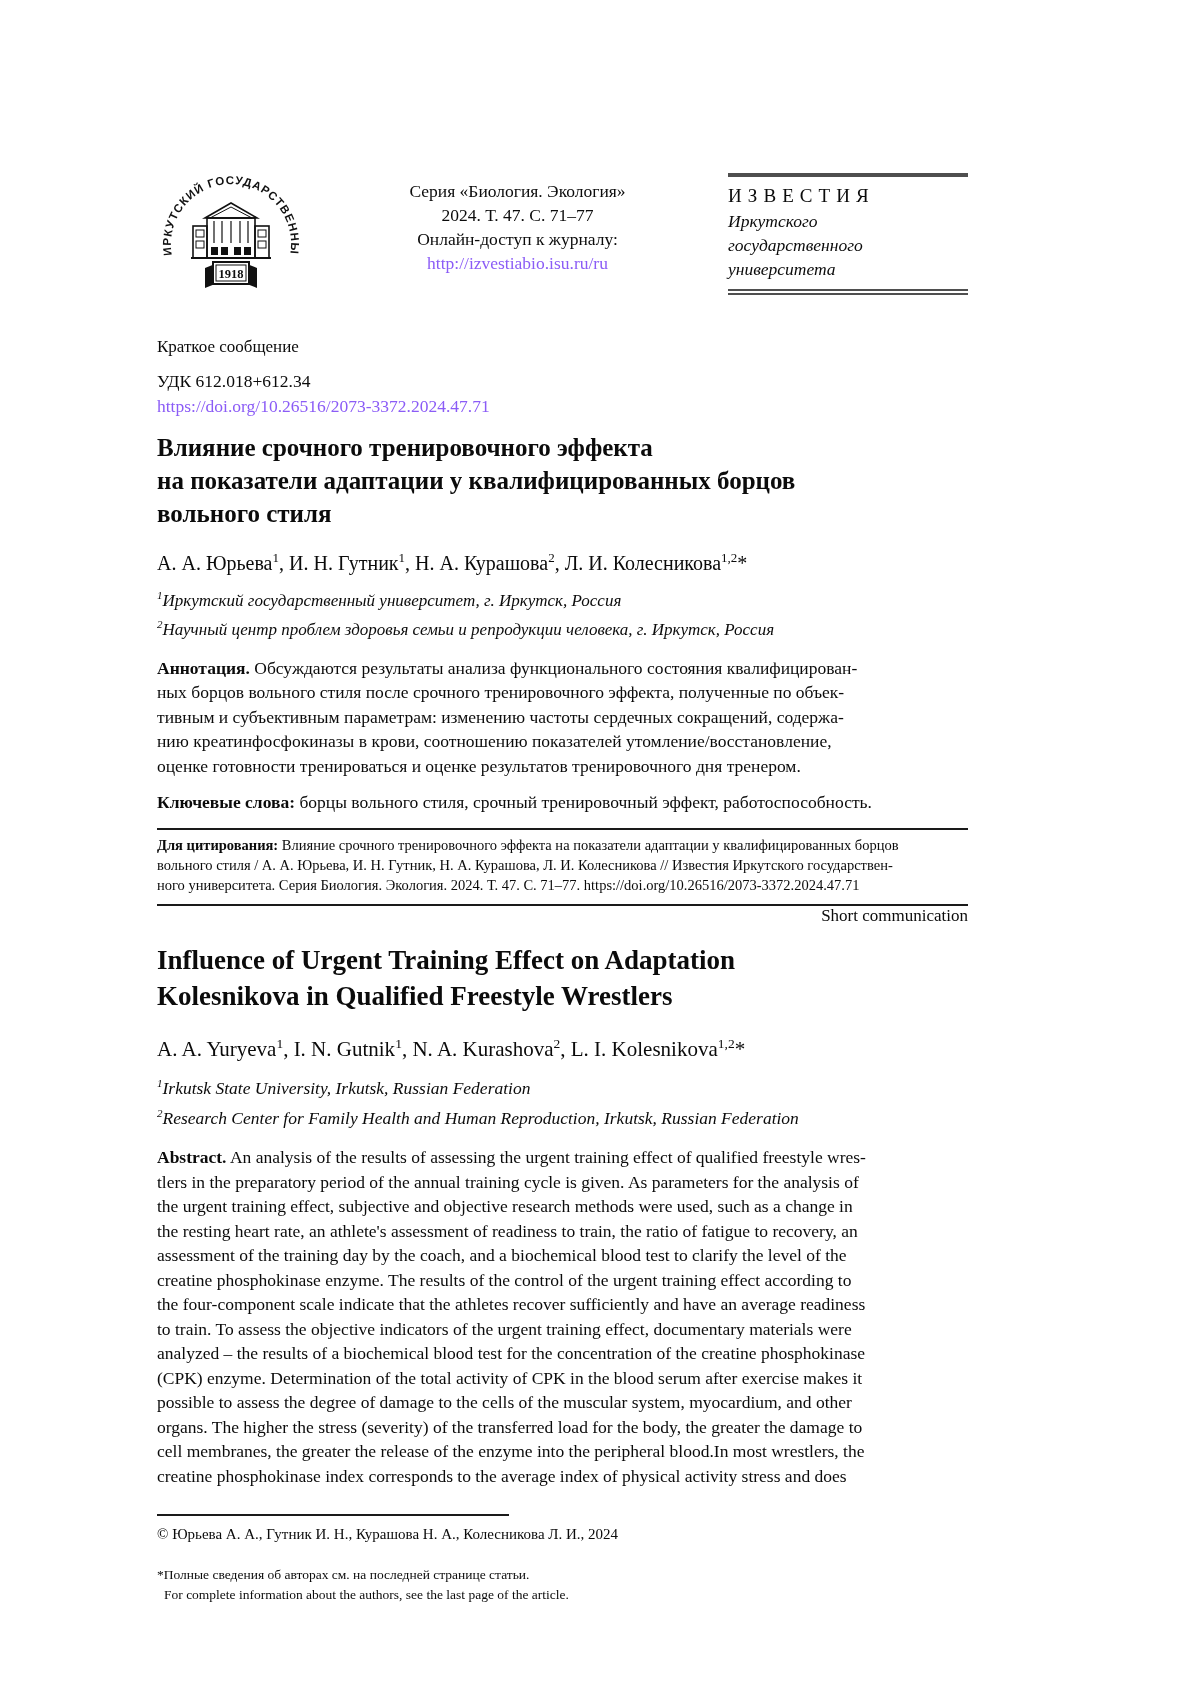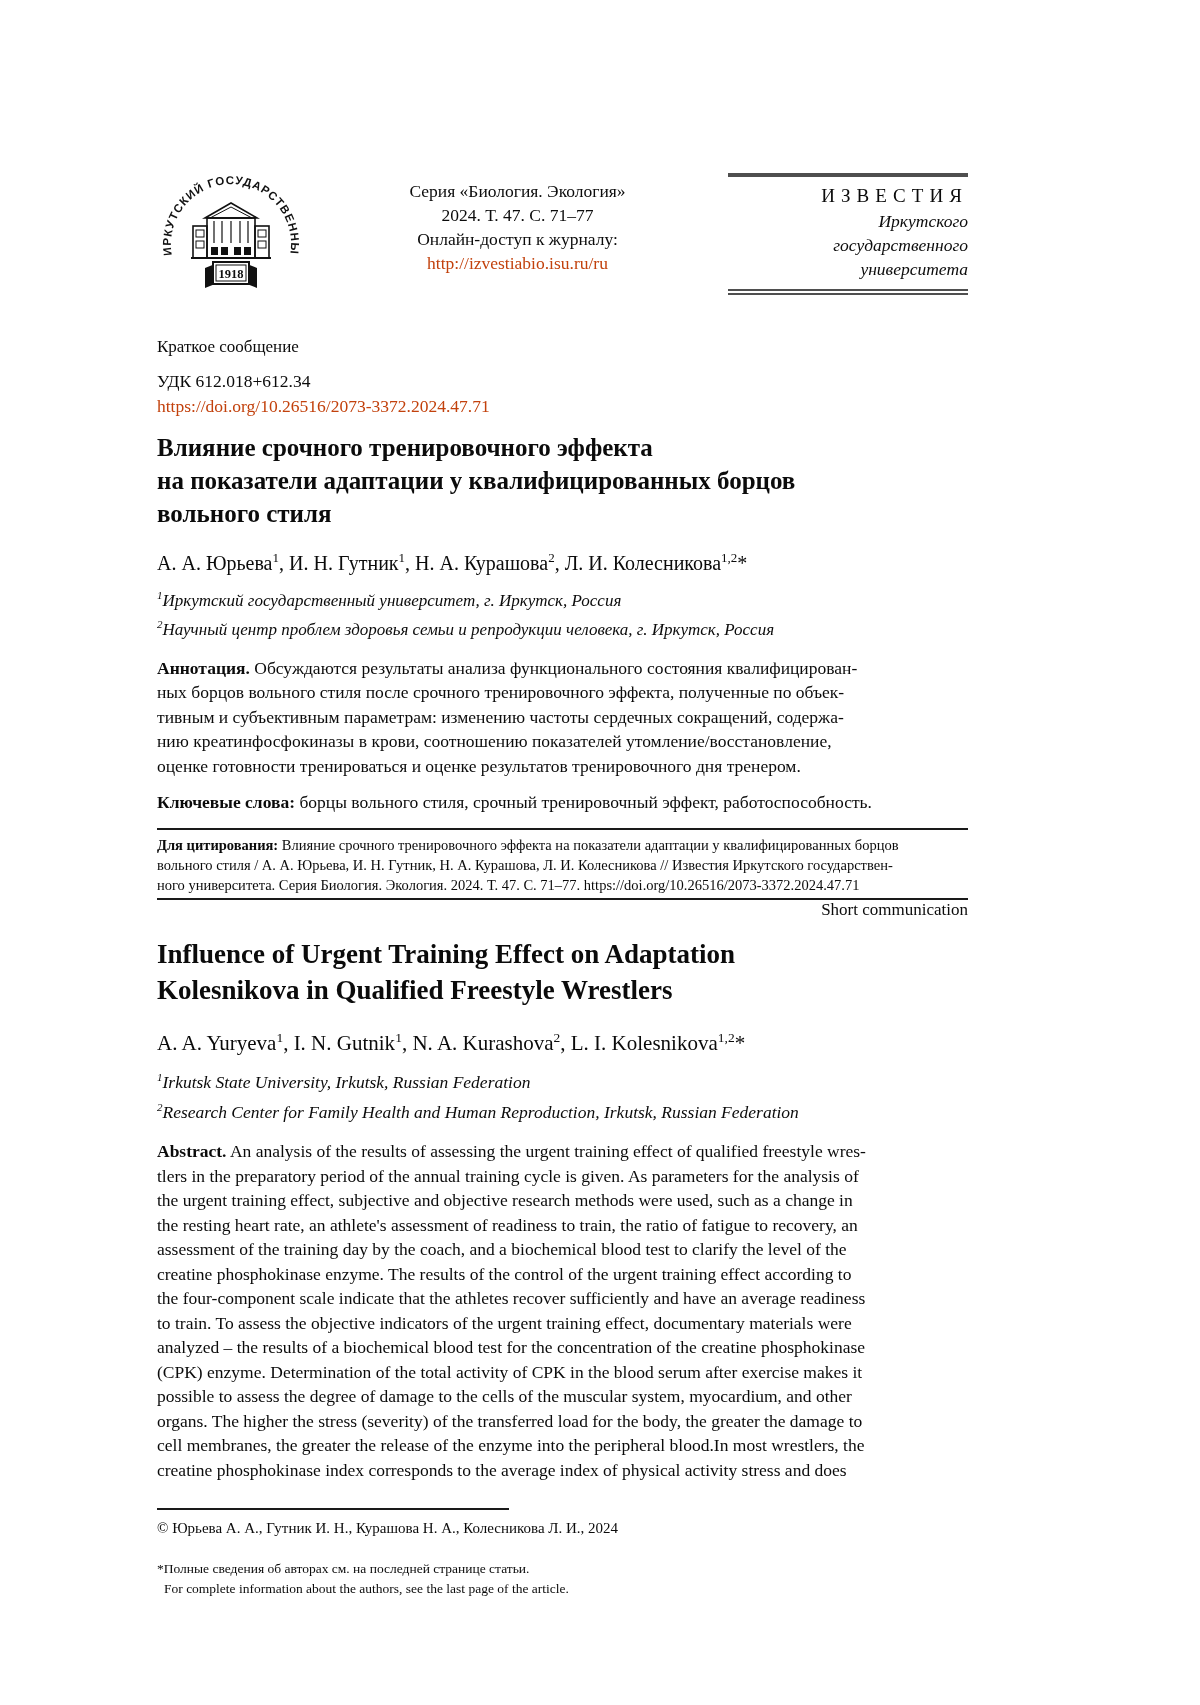--- a/index.html
+++ b/index.html
@@ -13,21 +13,21 @@
   }
   .page { padding:163px 232px 40px 157px; }
 
   
   .header { display:flex; align-items:flex-start; }
   .logo-wrap { width:150px; flex:none; }
   .series-block {
     flex:1; text-align:center; padding-top:16px;
     font-size:17.5px; line-height:24px;
   }
-  .masthead { width:240px; flex:none; text-align:right; padding-top:10px; }
+  .masthead { width:240px; flex:none; padding-top:10px; }
   .rule-top { border-top:4px solid #4f4f4f; margin-bottom:6px; }
   .rule-bottom { height:6px; border-top:2px solid #4f4f4f; border-bottom:2px solid #4f4f4f; margin-top:8px; }
   .masthead-title { font-size:19px; letter-spacing:0.32em; line-height:26px; }
   .masthead-sub { font-style:italic; font-size:17.5px; line-height:24px; white-space:pre-line; }
 
   .article-type-ru { text-align:left; font-size:17px; margin-top:22px; }
 
   
   .meta { margin-top:12px; font-size:17.5px; line-height:25px; }
 
@@ -42,41 +42,41 @@
   .affiliations .affil-line sup { font-size:11px; }
   .para {
     margin-top:14px; font-size:17.5px; line-height:24.5px;
     text-align:justify; white-space:pre-line;
   }
   .para b, .kw b { font-weight:bold; }
   .kw { margin-top:12px; font-size:17.5px; line-height:24px; }
 
   .citation {
     margin-top:14px; border-top:2px solid #1a1a1a; border-bottom:2px solid #1a1a1a;
-    padding:5px 0 3px 0; font-size:14.5px; line-height:20px; white-space:pre-line;
+    padding:5px 0 9px 0; font-size:14.5px; line-height:20px; white-space:pre-line;
   }
   .article-type-en { text-align:right; font-size:17px; }
 
   
   .title-en {
     margin-top:16px; font-size:27px; font-weight:bold;
     line-height:36px; white-space:pre-line;
   }
   .authors-en { margin-top:16px; font-size:21px; line-height:28px; }
   .authors-en sup { font-size:13.5px; }
   .affiliations-en { margin-top:8px; font-style:italic; font-size:17.5px; line-height:25px; }
   .affiliations-en .affil-line sup { font-size:11px; }
 
   
   .footnote-rule { width:352px; border-top:2px solid #1a1a1a; margin-top:26px; }
   .copyright { margin-top:10px; font-size:15px; }
   .footnotes { margin-top:22px; font-size:13.5px; line-height:20px; }
   .footnotes .fn-en { padding-left:7px; }
 
-  .link { color:#c2410c; text-decoration:none; }
+  .link { color:#8b5cf6; text-decoration:none; }
 </style>
 </head>
 <body>
 
 <div class="page">
 
   <div class="header">
 
     <div class="logo-wrap">
       <svg width="148" height="148" viewBox="0 0 148 148">

